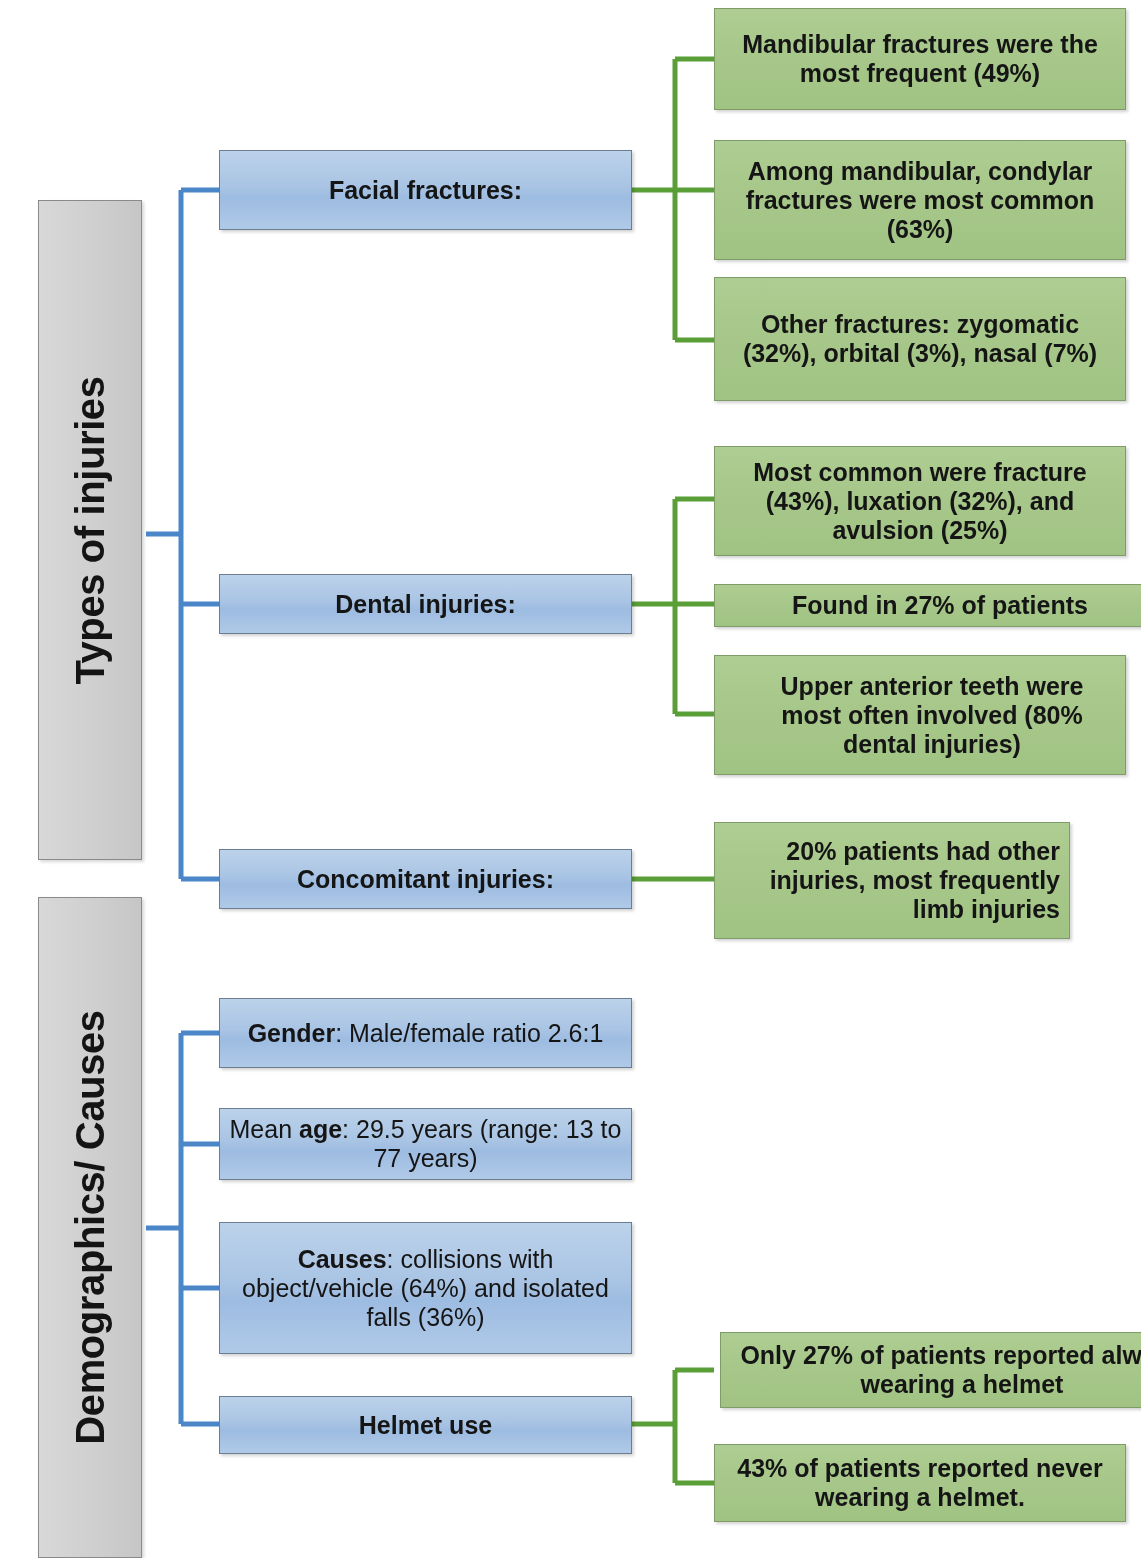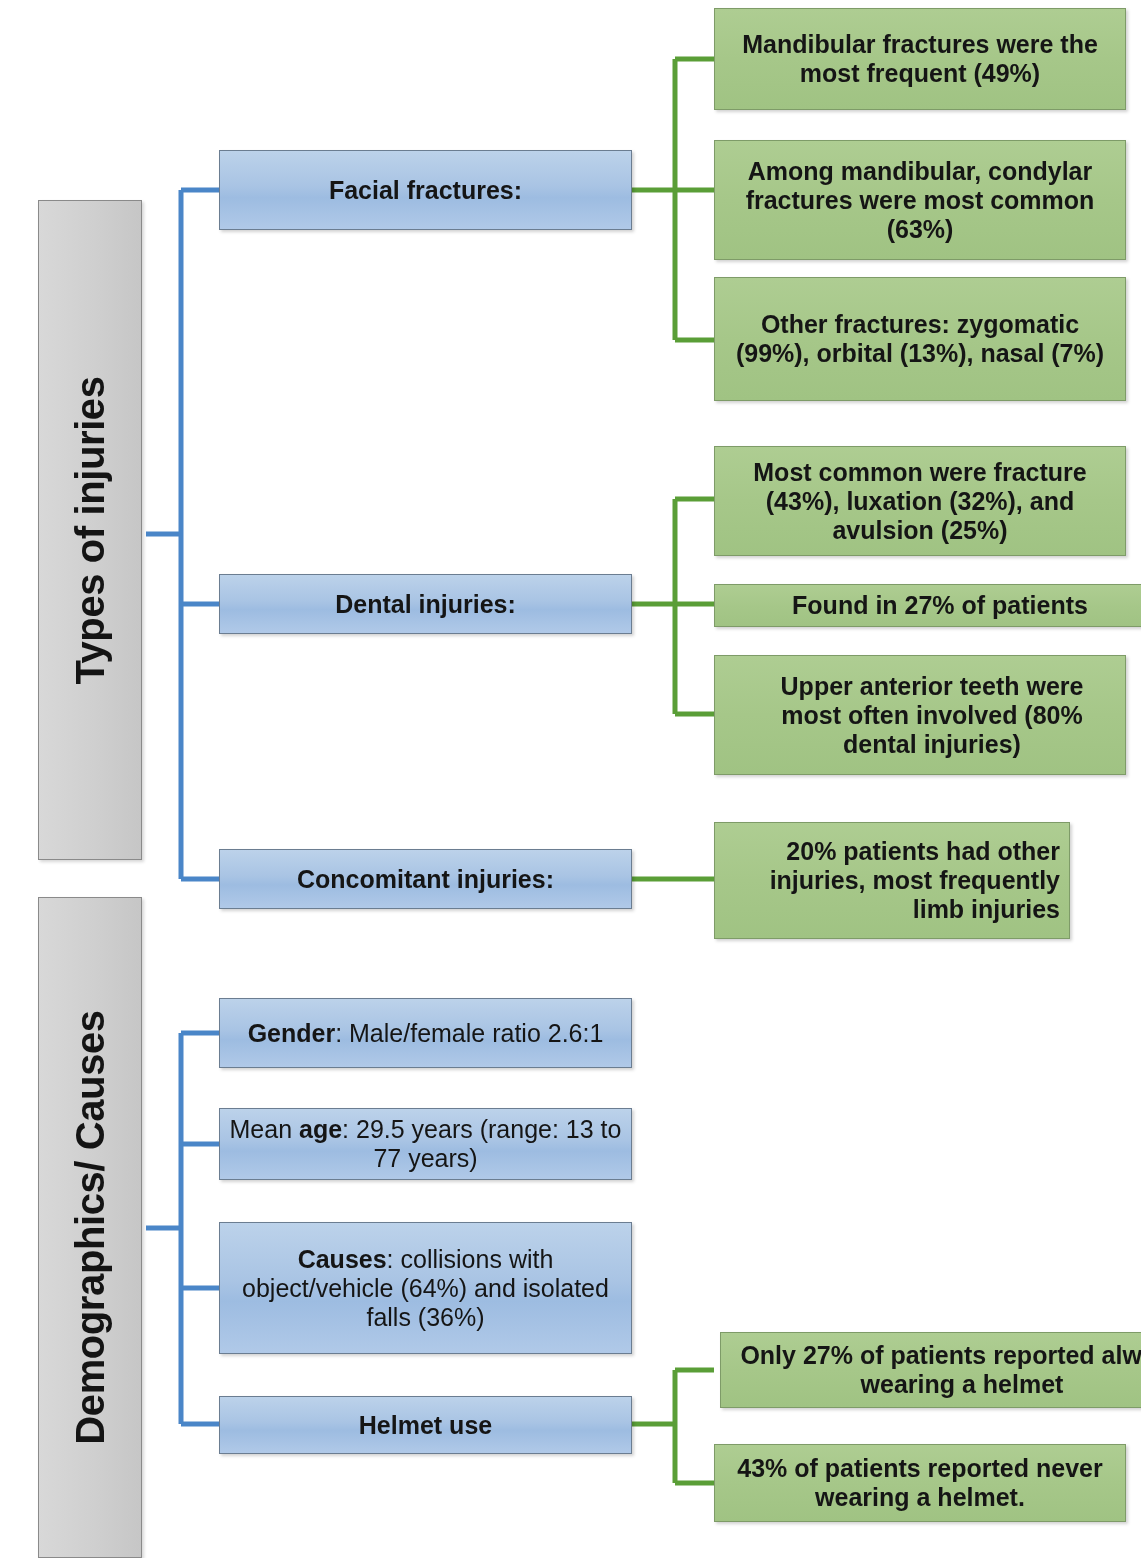--- a/index.html
+++ b/index.html
@@ -135,21 +135,21 @@
 
   <div class="node green" style="left:714px; top:8px; width:412px; height:102px;">
     <div class="txt">Mandibular fractures were the most frequent (49%)</div>
   </div>
 
   <div class="node green" style="left:714px; top:140px; width:412px; height:120px;">
     <div class="txt">Among mandibular, condylar fractures were most common (63%)</div>
   </div>
 
   <div class="node green" style="left:714px; top:277px; width:412px; height:124px;">
-    <div class="txt">Other fractures: zygomatic (99%), orbital (13%), nasal (7%)</div>
+    <div class="txt">Other fractures: zygomatic (32%), orbital (3%), nasal (7%)</div>
   </div>
 
   <div class="node green" style="left:714px; top:446px; width:412px; height:110px;">
     <div class="txt">Most common were fracture (43%), luxation (32%), and avulsion (25%)</div>
   </div>
 
   <div class="node green" style="left:714px; top:584px; width:452px; height:43px;justify-content:center;">
     <div class="txt">Found in 27% of patients</div>
   </div>
 

